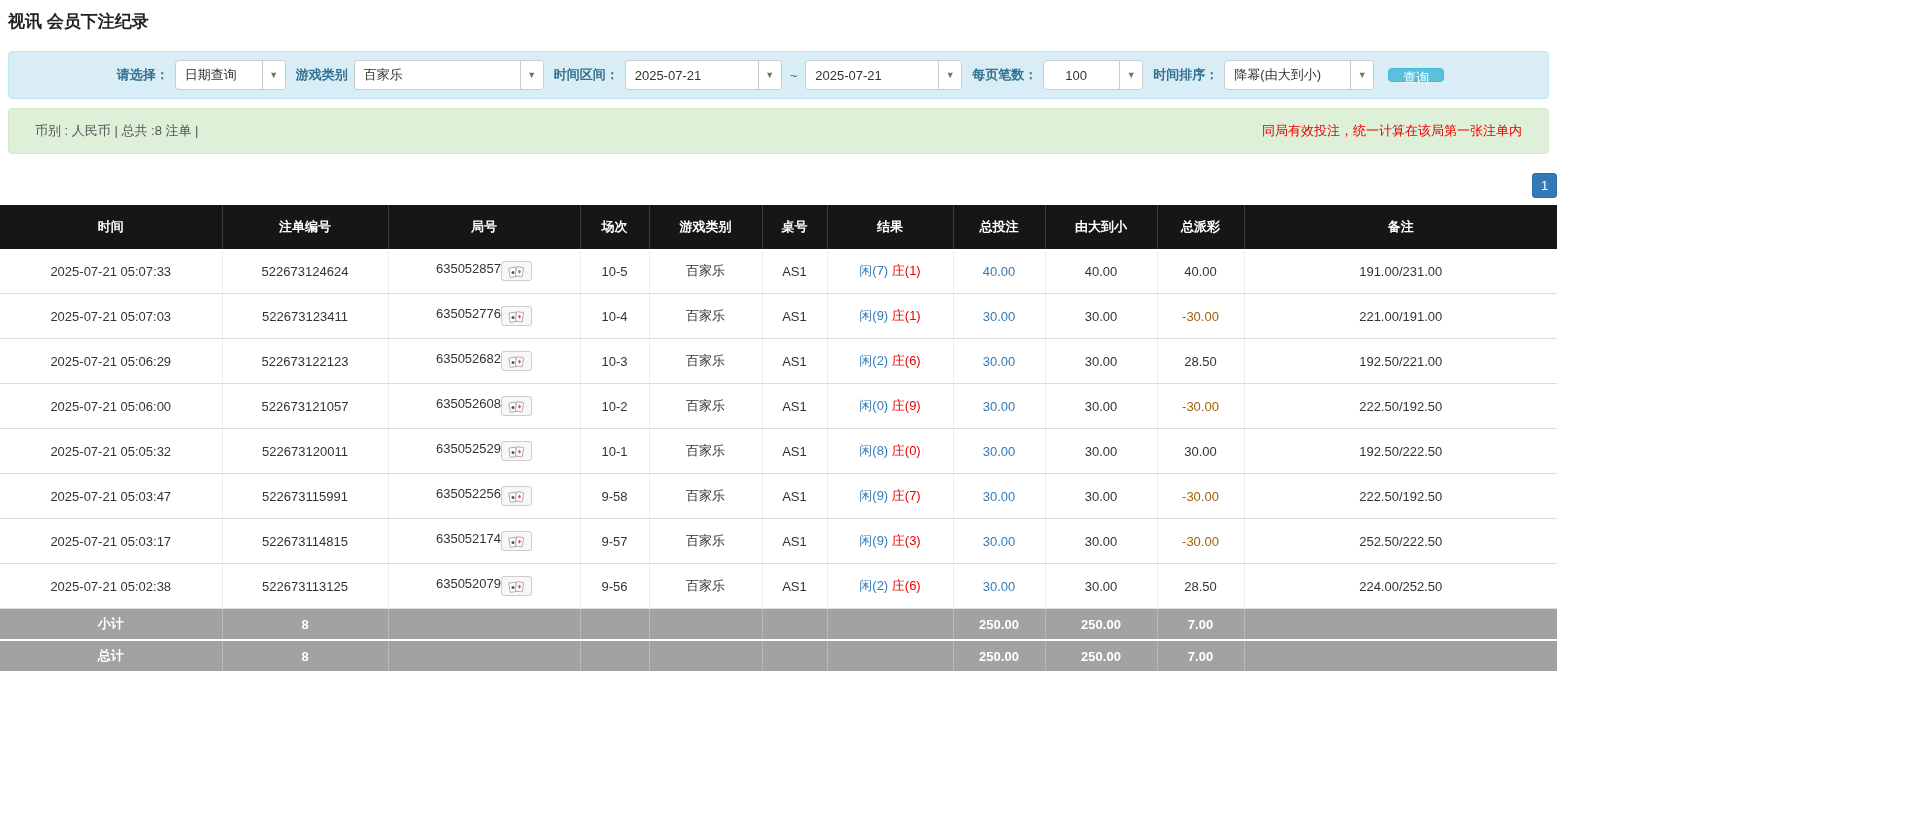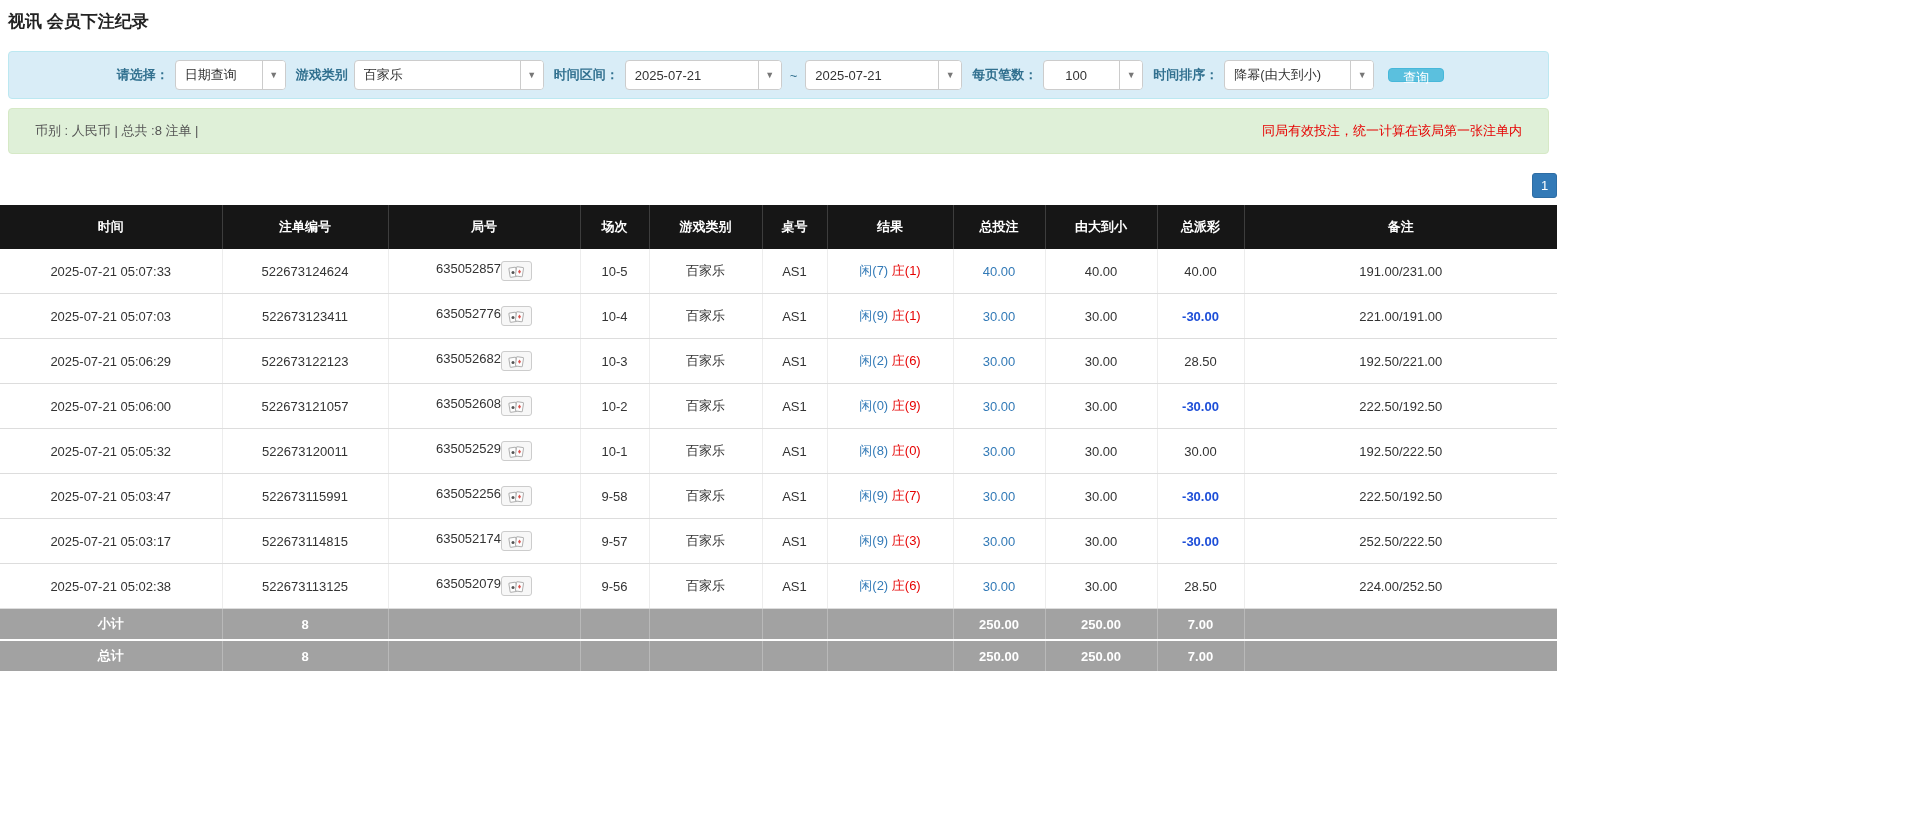--- a/index.html
+++ b/index.html
@@ -70,21 +70,21 @@
     border-right: 1px solid #ededed; font-size: 13px; color: #333;
     padding: 0 4px; overflow: hidden; white-space: nowrap;
   }
   tbody td:last-child { border-right: none; }
   .round-cell .round-wrap { display: inline-flex; align-items: flex-start; }
   .icon-btn {
     background: #f7f7f7; border: 1px solid #ccc; border-radius: 3px;
     padding: 3px 6px 1px 6px; cursor: pointer; line-height: 0;
   }
   .bet-link { color: #337ab7; cursor: pointer; }
-  .neg { color: #1d4ed8; font-weight: bold; }
+  .neg { color: #a16207; }
   .player { color: #337ab7; }
   .banker { color: #e60000; }
 
   tfoot td {
     background: #a2a2a2; color: #fff; height: 30px; text-align: center;
     font-weight: bold; font-size: 13px; border-right: 1px solid #b9b9b9;
     border-bottom: 2px solid #fff; padding: 0 20px;
   }
   tfoot td:last-child { border-right: none; }
 </style>

